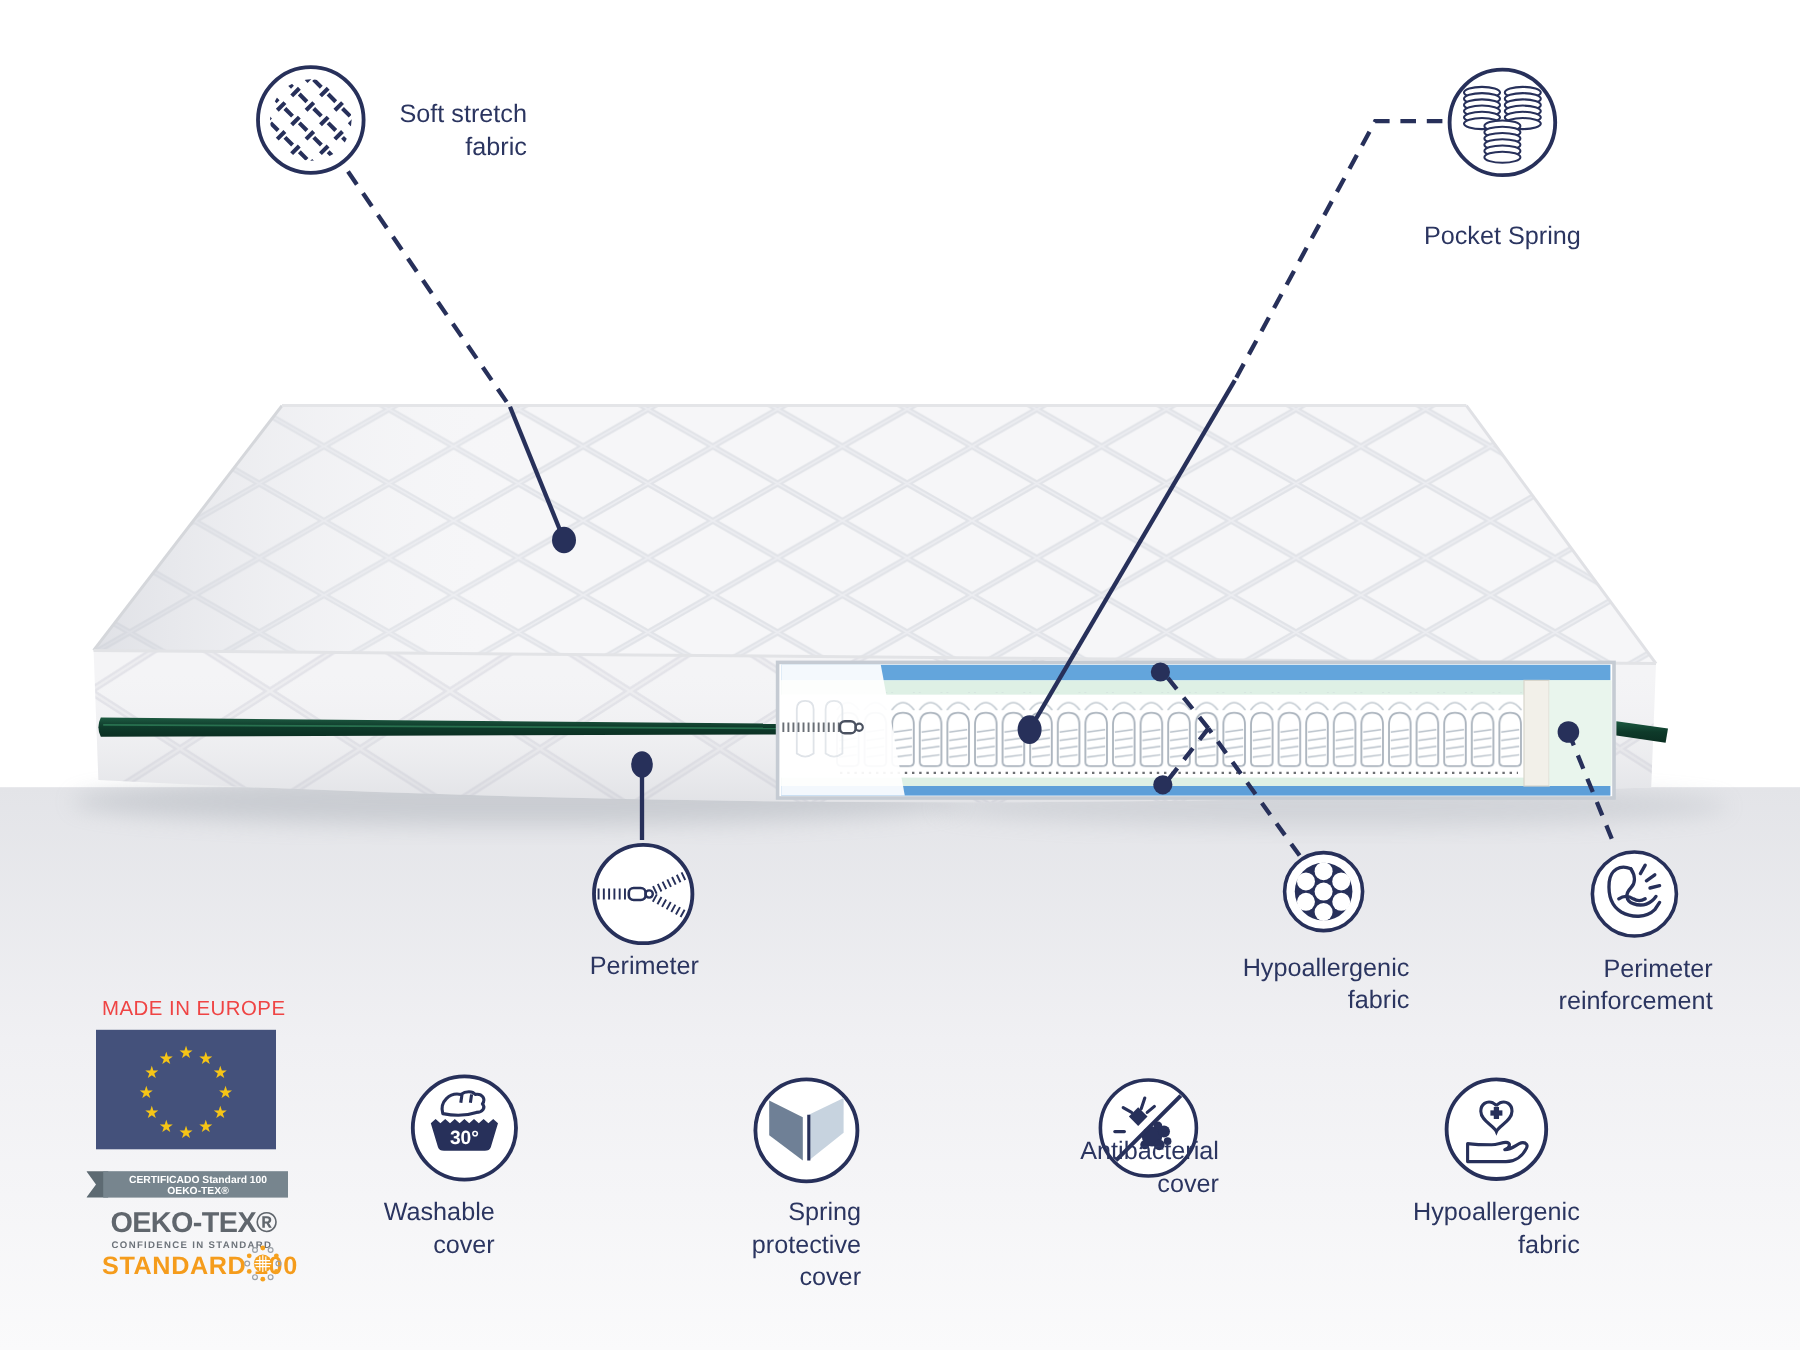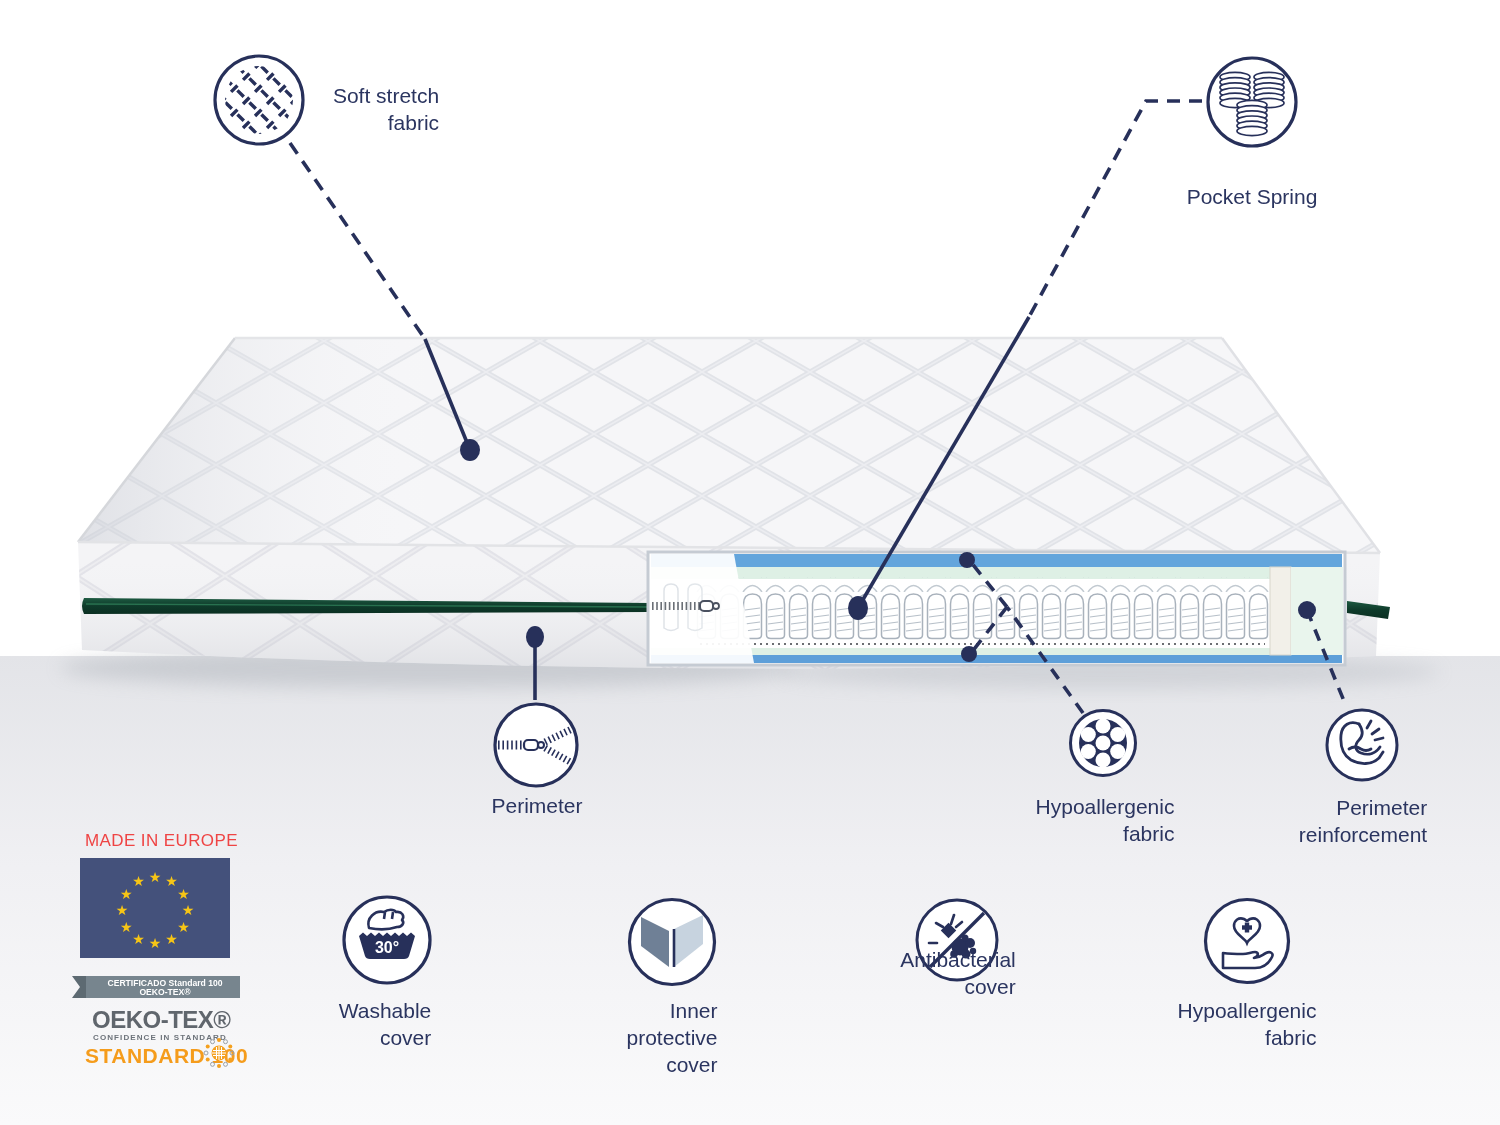--- a/index.html
+++ b/index.html
@@ -268,26 +268,26 @@
     <span>Perimeter</span>
   </div>
   <div class="lbl" style="left:1105px;top:793px">
     <span>Hypoallergenic</span>
     <span>fabric</span>
   </div>
   <div class="lbl" style="left:1363px;top:794px">
     <span>Perimeter</span>
     <span>reinforcement</span>
   </div>
-  <div class="lbl" style="left:385px;top:997px">
+  <div class="lbl" style="left:366px;top:997px">
     <span>Washable</span>
     <span>cover</span>
   </div>
   <div class="lbl" style="left:672px;top:997px">
-    <span>Inner</span>
+    <span>Spring</span>
     <span>protective</span>
     <span>cover</span>
   </div>
   <div class="lbl" style="left:958px;top:946px">
     <span>Antibacterial</span>
     <span>cover</span>
   </div>
   <div class="lbl" style="left:1247px;top:997px">
     <span>Hypoallergenic</span>
     <span>fabric</span>

